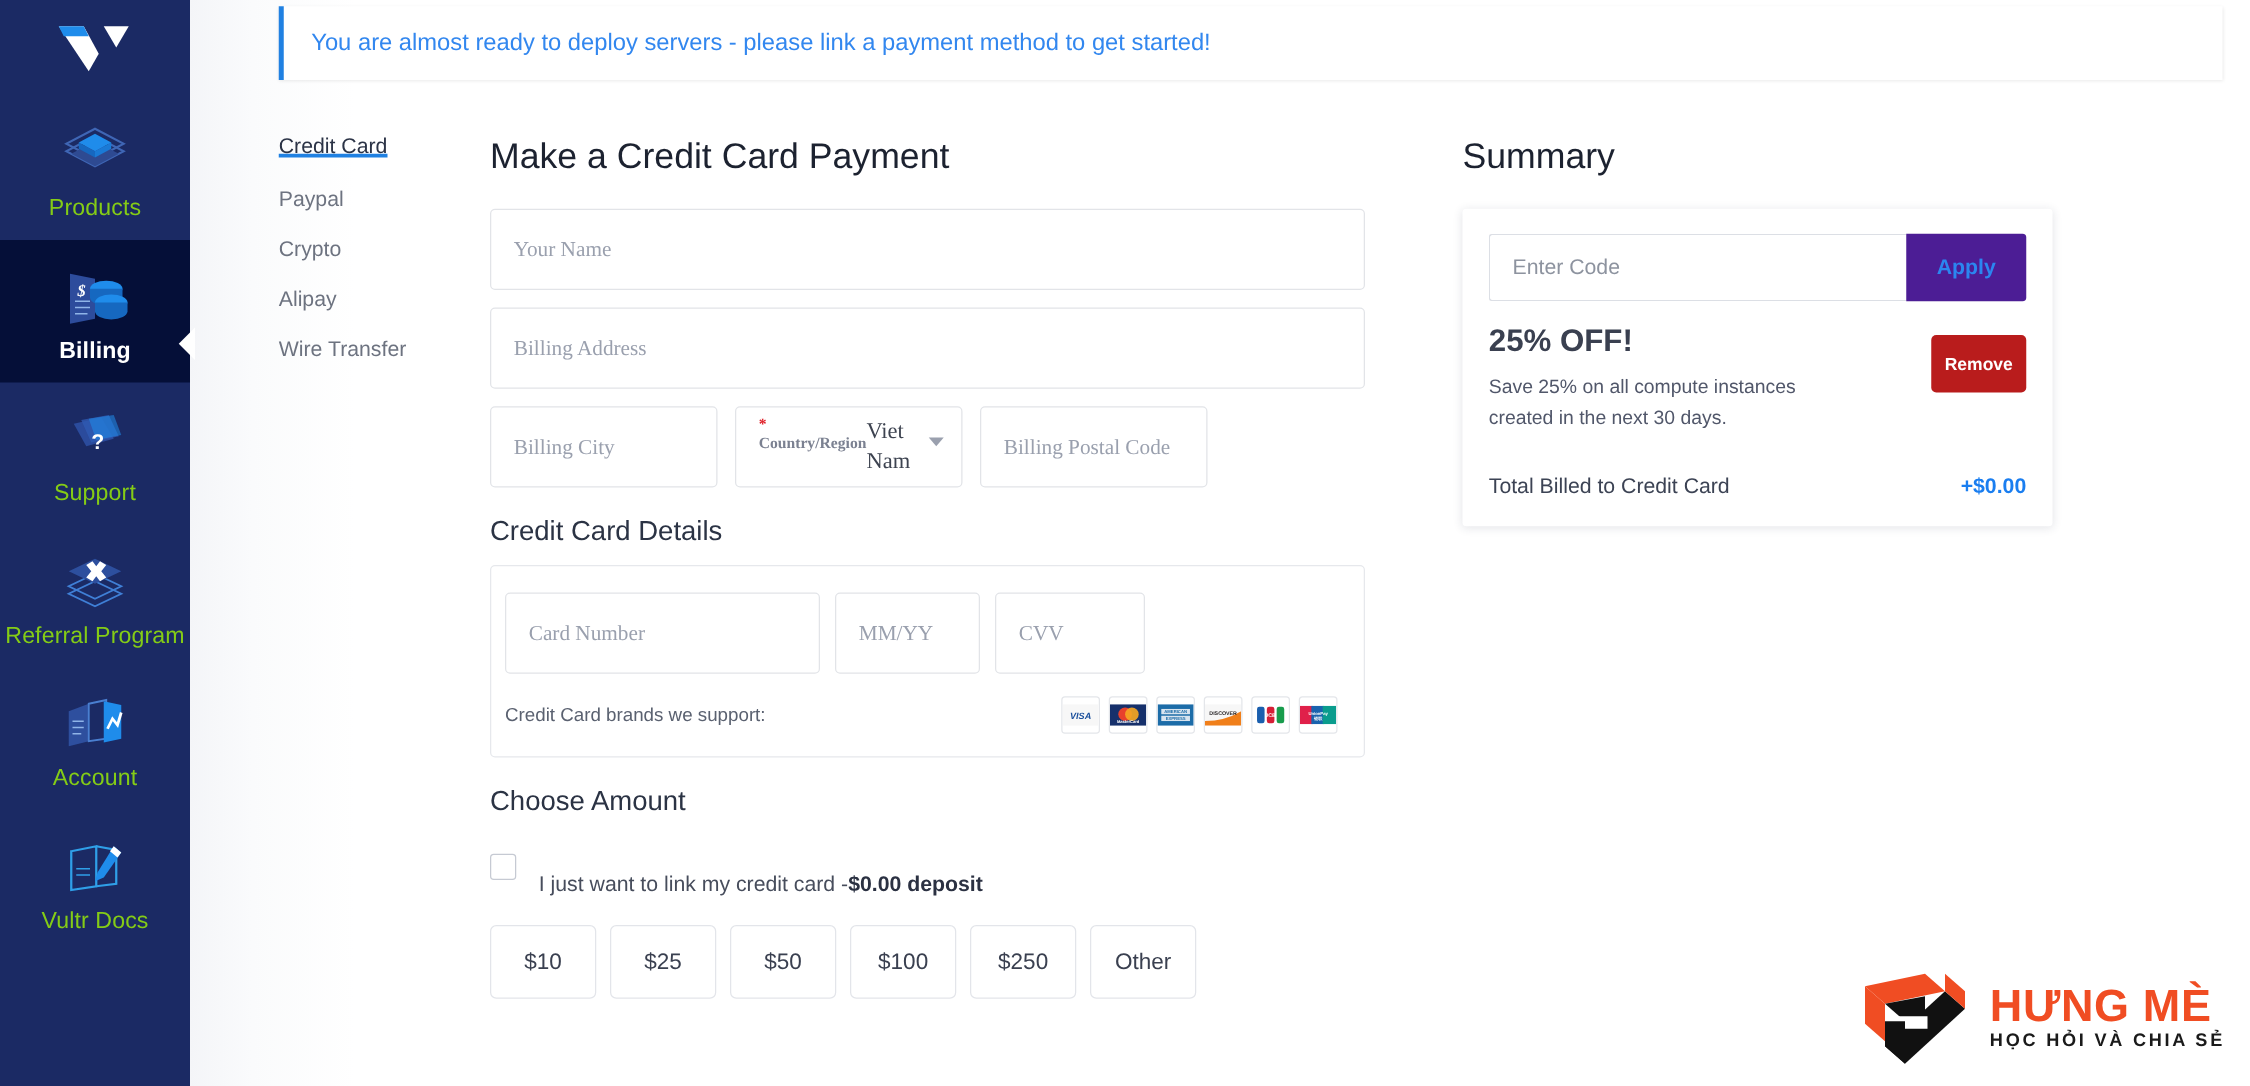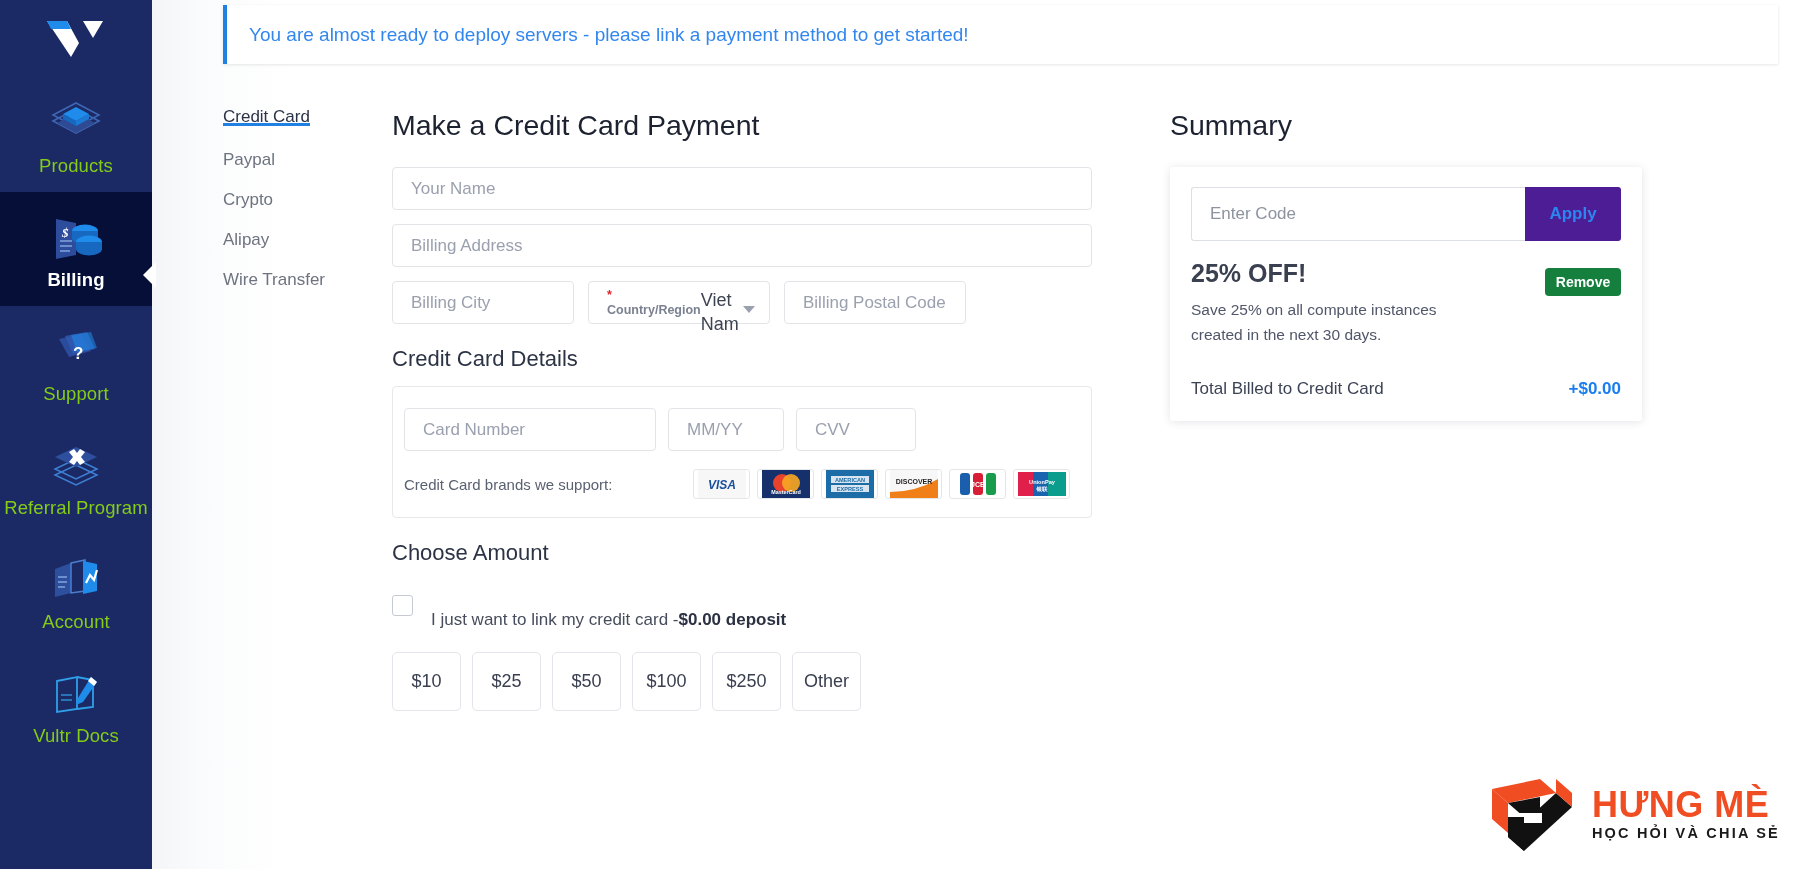--- a/index.html
+++ b/index.html
@@ -74,24 +74,25 @@
   .tab.active {
     color: #2b3346; border-bottom: 3px solid #2081e2;
   }
 
   .form-col { width: 700px; flex: 0 0 700px; }
   .form-title { font-size: 28.5px; color: #1c2230; font-weight: normal; margin-bottom: 25px; }
   .section-title { font-size: 22px; color: #2b3344; font-weight: normal; margin: 22px 0 14px; }
 
   .field {
     border: 1px solid #e2e4e8; border-radius: 4px; background: #fff;
-    height: 43px; display: flex; align-items: center; padding: 0 18px;
+    height: 65px; display: flex; align-items: center; padding: 0 18px;
     font-size: 17px; color: #9aa0ae;
     margin-bottom: 14px;
     width: 100%;
+    font-family: Liberation Serif, serif;
   }
   .row { display: flex; gap: 14px; }
   .row .field { margin-bottom: 0; }
   .f-city { width: 182px; flex: 0 0 182px; }
   .f-country {
     width: 182px; flex: 0 0 182px; position: relative;
     flex-direction: row; align-items: flex-start; justify-content: center;
     padding-top: 6px;
   }
   .country-label { font-size: 12.5px; font-weight: bold; color: #7b8191; line-height: 15px; }
@@ -110,36 +111,36 @@
     padding: 21px 21px 18px 11px;
   }
   .cc-row { display: flex; gap: 12px; margin-bottom: 18px; }
   .f-cardnum { width: 252px; flex: 0 0 252px; margin-bottom: 0; }
   .f-mmyy { width: 116px; flex: 0 0 116px; margin-bottom: 0; }
   .f-cvv { width: 120px; flex: 0 0 120px; margin-bottom: 0; }
   .brands-row { display: flex; align-items: center; }
   .brands-label { font-size: 15px; color: #5a6170; }
   .brands { display: flex; gap: 7px; margin-left: auto; }
   .brand {
-    width: 57px; height: 30px; border-radius: 3px; border: 1px solid #e4e6ea;
+    width: 31px; height: 30px; border-radius: 3px; border: 1px solid #e4e6ea;
     display: flex; align-items: center; justify-content: center; overflow: hidden;
     background: #fff;
   }
 
   .check-row { display: flex; align-items: center; margin: 14px 0 22px; }
   .checkbox {
     width: 21px; height: 21px; border: 1px solid #c6cad3; border-radius: 3px; background: #fff;
     margin-right: 18px; cursor: pointer; flex: 0 0 21px;
   }
   .check-label { font-size: 17px; color: #474d5c; margin-top: 30px; }
   .check-label b { color: #2b3142; }
 
   .amounts { display: flex; gap: 11px; margin-top: 22px; }
   .amt-btn {
-    width: 69px; height: 59px; border: 1px solid #e3e5ea; border-radius: 5px; background: #fff;
+    width: 85px; height: 59px; border: 1px solid #e3e5ea; border-radius: 5px; background: #fff;
     display: flex; align-items: center; justify-content: center;
     font-size: 18px; color: #3a4050; cursor: pointer;
   }
 
   
   .summary-col { flex: 1; padding-left: 78px; padding-right: 40px; }
   .summary-title { font-size: 28.5px; color: #1c2230; font-weight: normal; margin-bottom: 25px; }
   .summary-card {
     background: #fff; border-radius: 3px;
     box-shadow: 0 1px 8px rgba(40,50,80,.13);
@@ -156,22 +157,22 @@
     width: 96px; height: 54px; background: #4c1d95; border: none;
     color: #2b86f0; font-size: 17px; font-weight: bold;
     border-radius: 0 3px 3px 0; cursor: pointer;
     display: flex; align-items: center; justify-content: center;
   }
   .promo { display: flex; align-items: flex-start; }
   .promo-left { flex: 1; padding-right: 10px; }
   .promo-title { font-size: 25px; font-weight: bold; color: #3a4050; margin-bottom: 9px; }
   .promo-desc { font-size: 15.5px; color: #51576a; line-height: 25px; max-width: 286px; }
   .remove-btn {
-    background: #15803d; color: #fff; border: none; border-radius: 4px;
-    width: 76px; height: 28px; font-size: 14px; font-weight: bold; cursor: pointer;
+    background: #b91c1c; color: #fff; border: none; border-radius: 4px;
+    width: 76px; height: 46px; font-size: 14px; font-weight: bold; cursor: pointer;
     margin-top: 9px;
   }
   .total-row {
     display: flex; align-items: center; justify-content: space-between;
     margin-top: 32px;
   }
   .total-label { font-size: 17px; color: #3c4354; }
   .total-value { font-size: 17px; color: #1a7ef0; font-weight: bold; }
 
   

